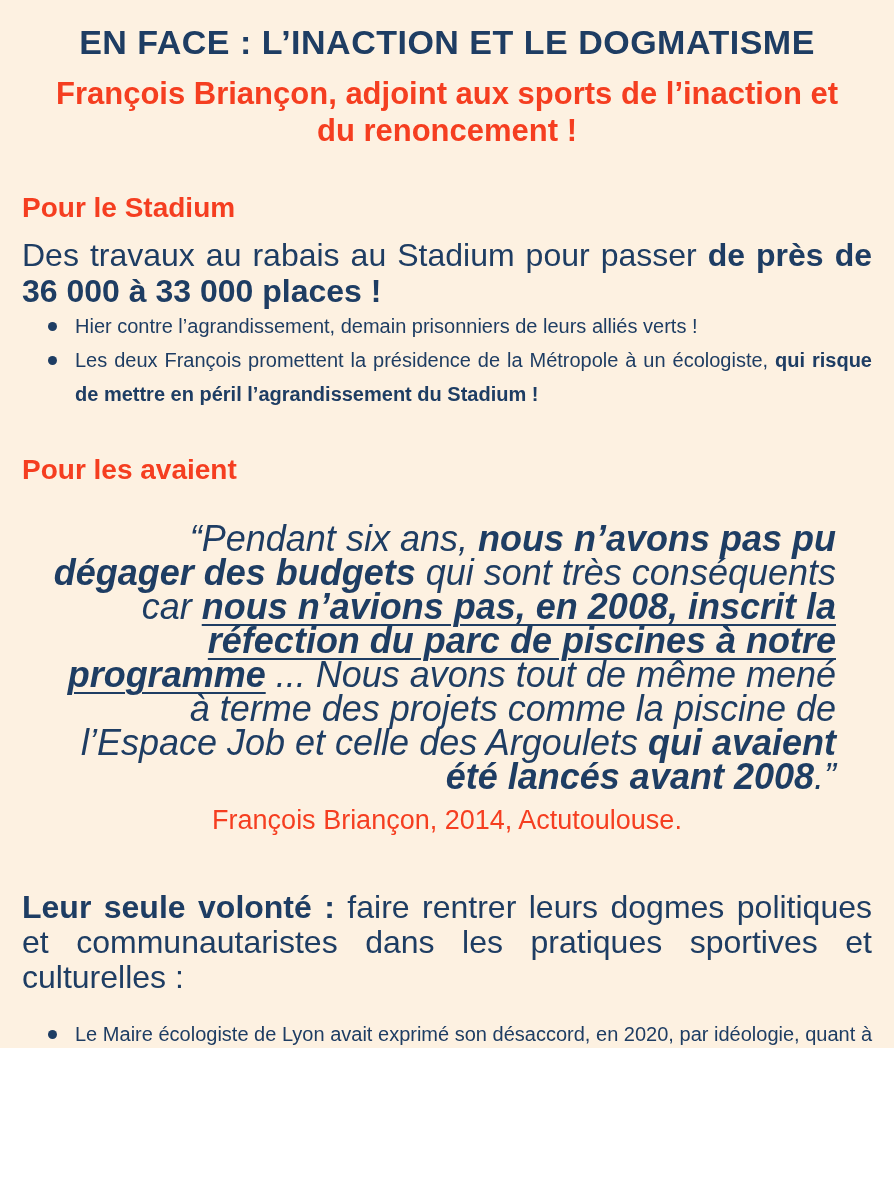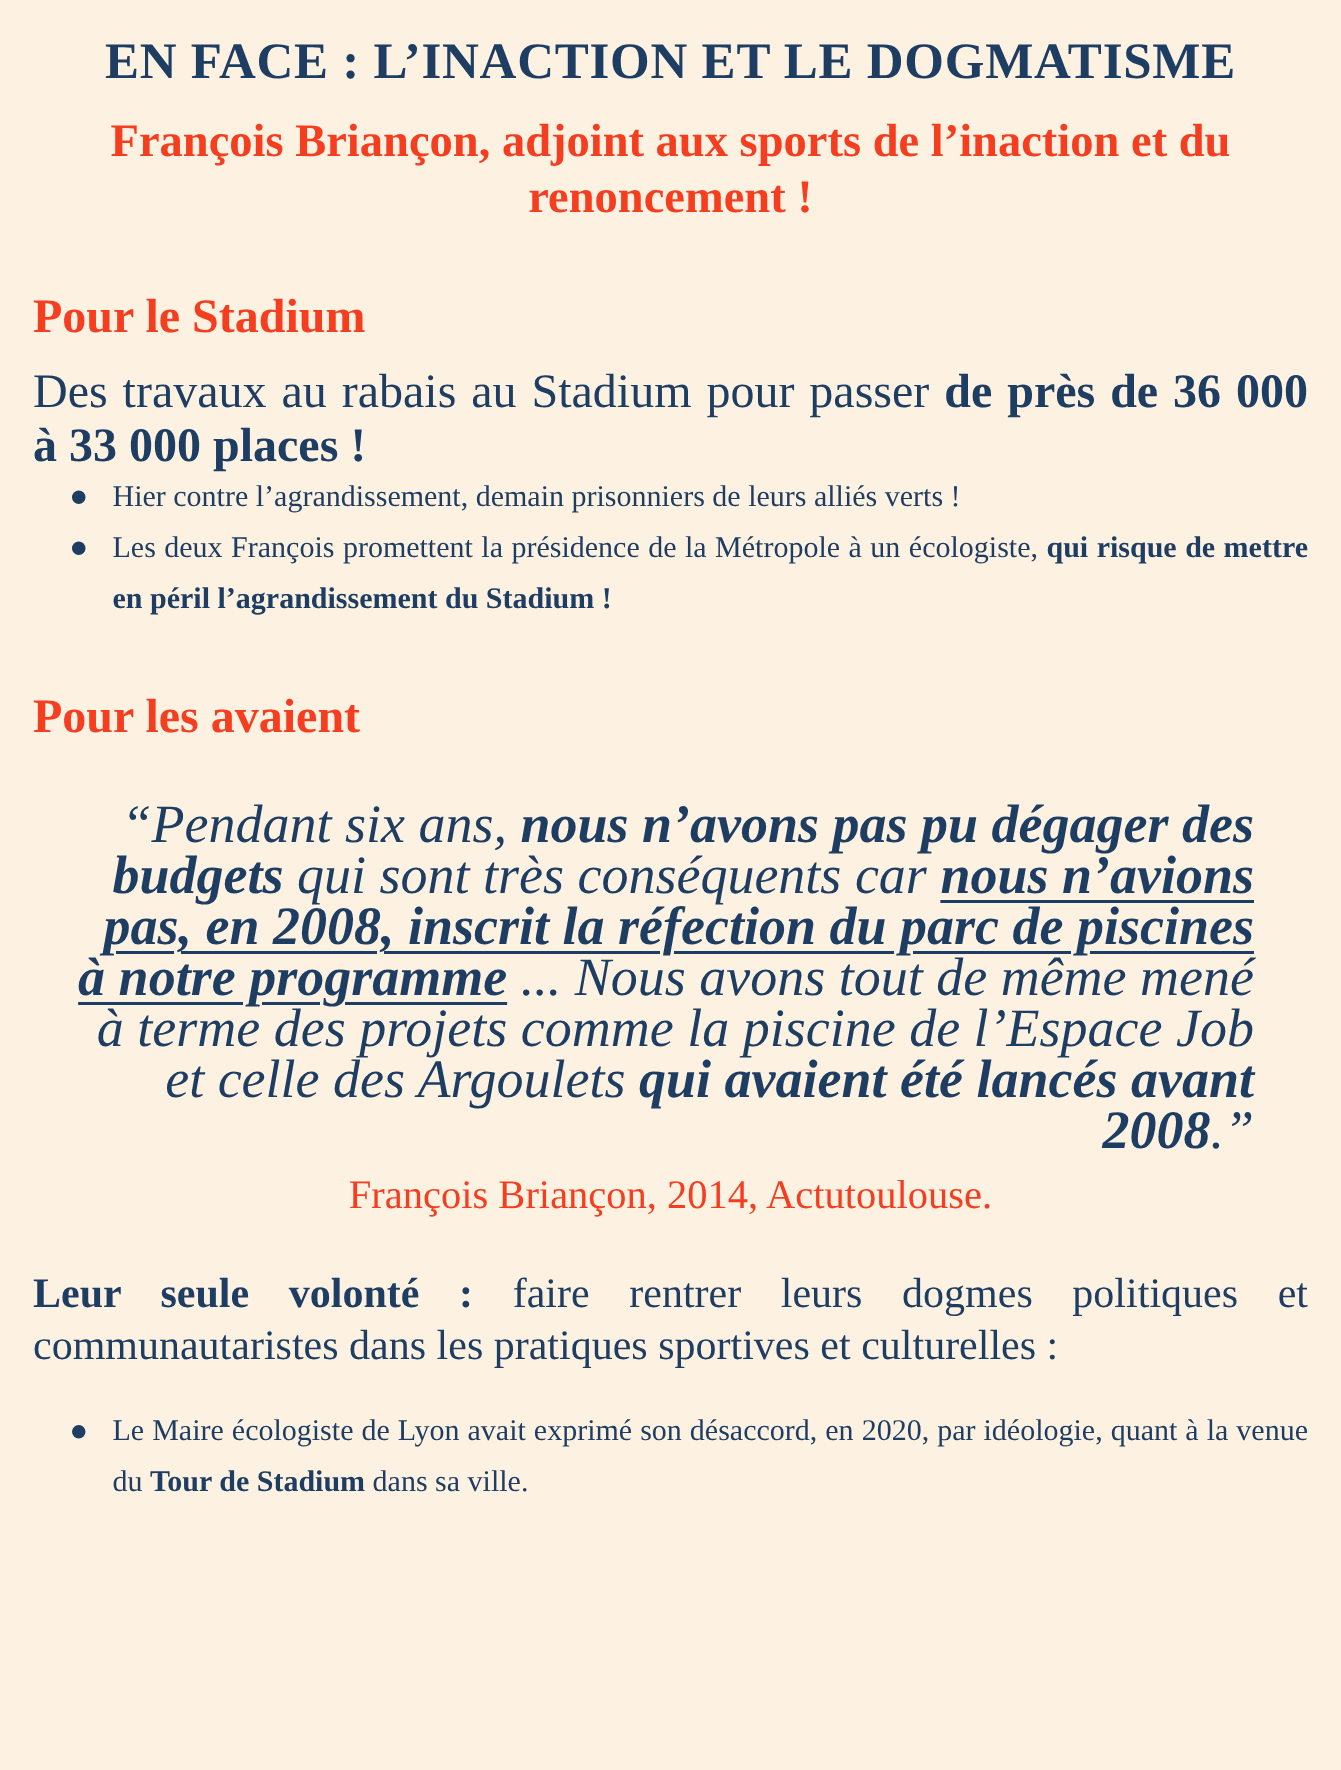--- a/index.html
+++ b/index.html
@@ -2,25 +2,25 @@
 <html lang="fr"><head>
 <meta charset="utf-8">
 <style>
   html, body {
     margin: 0;
     padding: 0;
   }
   .page {
     position: relative;
     width: 894px;
-    height: 1180px;
+    height: 1048px;
     box-sizing: border-box;
     background: #fdf1e1;
     overflow: hidden;
-    font-family: Liberation Serif, serif;
+    font-family: Liberation Sans, sans-serif;
     color: #1e3d63;
     padding: 22px 22px 0 22px;
   }
   .page-title {
     margin: 0;
     text-align: center;
     font-size: 34px;
     line-height: 1.2;
     font-weight: 800;
     letter-spacing: 0.5px;
@@ -29,21 +29,21 @@
   .page-subtitle {
     margin: 12px 30px 0 30px;
     text-align: center;
     font-size: 31px;
     line-height: 1.2;
     font-weight: 800;
     color: #f53e20;
   }
   .section-heading {
     margin: 42px 0 0 0;
-    font-size: 32px;
+    font-size: 28px;
     line-height: 1.2;
     font-weight: 800;
     color: #f53e20;
   }
   .body-para {
     margin: 12px 0 0 0;
     font-size: 32px;
     line-height: 36px;
     text-align: justify;
     font-weight: 400;
@@ -84,22 +84,22 @@
   }
   .quote-attribution {
     margin: 10px 0 0 0;
     text-align: center;
     font-size: 27px;
     line-height: 33px;
     color: #f53e20;
     font-weight: 400;
   }
   .volonte-para {
-    margin: 32px 0 0 0;
-    font-size: 28px;
+    margin: 53px 0 0 0;
+    font-size: 32px;
     line-height: 35px;
     text-align: justify;
   }
   .last-bullet { margin-top: 22px; }
 </style>
 </head>
 <body>
 
 <div class="page">
 

